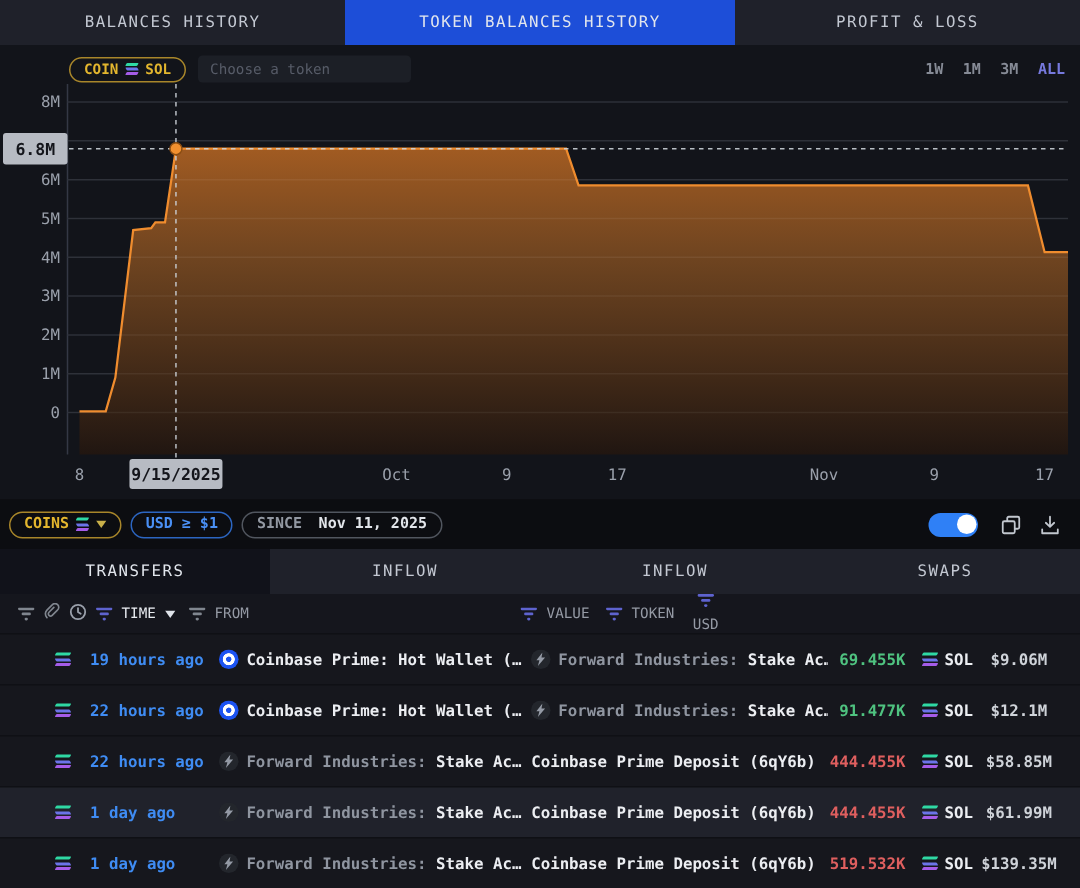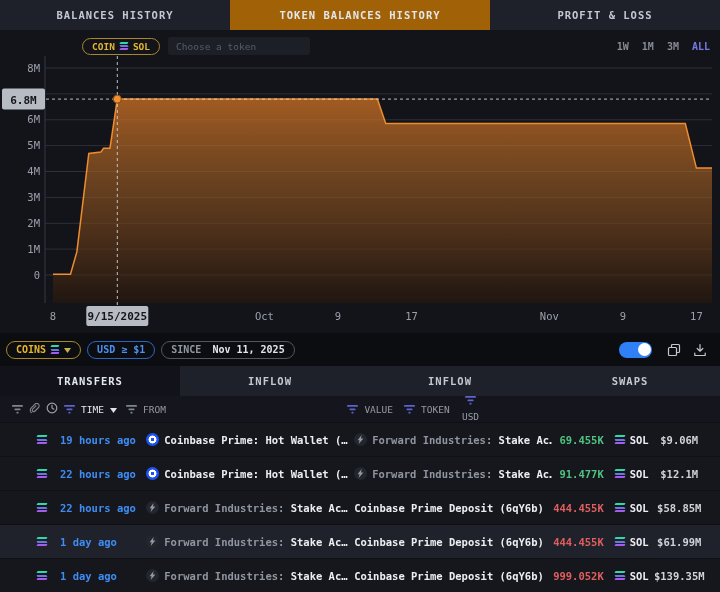--- a/index.html
+++ b/index.html
@@ -3,30 +3,30 @@
 <meta charset="utf-8">
 <style>
   html,body{margin:0;padding:0;background:#0c0d11;}
   *{box-sizing:border-box;}
   .app{width:720px;height:592px;overflow:hidden;position:relative;
        font-family:"DejaVu Sans Mono","Liberation Mono",monospace;background:#0c0d11;}
 
   
   .tabbar{display:flex;height:30px;background:#1f212a;}
   .tabbar .tab{display:flex;align-items:center;justify-content:center;flex:1;
-               font-size:10.5px;letter-spacing:1px;color:#c3c8d2;cursor:pointer;font-weight:700;}
-  .tabbar .tab.active{background:#a16207;color:#e2e6ed;}
+               font-size:10.5px;letter-spacing:1px;color:#c3c8d2;cursor:pointer;font-weight:400;}
+  .tabbar .tab.active{background:#1d4ed8;color:#e2e6ed;}
   .tabbar.top .tab:nth-child(2){flex:1.13;}
   .tabbar.bottom .tab.active{background:#11121a;}
 
   
   .chart-section{background:#12141a;height:303px;}
   .chart-header{height:26px;display:flex;align-items:center;gap:8px;padding:6px 10px 0 46px;}
   .pill{display:inline-flex;align-items:center;gap:5px;border:1px solid #a8862a;border-radius:10px;
-        height:17px;padding:0 9px;font-size:9.5px;font-weight:bold;color:#e3b62e;margin-left:36px;}
+        height:17px;padding:0 9px;font-size:9.5px;font-weight:bold;color:#e3b62e;}
   .token-input{width:142px;height:18px;background:#1c1f26;border:0;border-radius:3px;
         color:#aab0bc;font:9.5px "DejaVu Sans Mono",monospace;padding:0 8px;outline:none;}
   .token-input::placeholder{color:#575c68;}
   .ranges{margin-left:auto;display:flex;gap:13px;font-size:10px;font-weight:bold;}
   .rng{color:#868b96;cursor:pointer;}
   .rng.active{color:#7679dd;}
   .plot{position:relative;height:277px;}
   svg text{font-family:"DejaVu Sans Mono",monospace;}
   .ylab,.xlab{font-size:10.5px;fill:#9aa0ab;}
   .grid{stroke:#23262f;stroke-width:1;}
@@ -345,19 +345,19 @@
  </div>
  <div class="row">
    <div class="rc c1">
      <span class="rowicon"><span class="solbars"><i></i><i></i><i></i></span></span>
      <span class="time">1 day ago</span>
    </div>
    <div class="rc c2"><span class="fwicon"><svg width="7" height="9" viewBox="0 0 7 9">
               <path d="M4.6 0 0.6 5.2h2L1.6 9l4.8-5.6H4z" fill="#949aa5"></path>
             </svg></span><span class="entwrap"><span class="ent dim">Forward Industries:</span><span class="ent"> Stake Ac…</span></span></div>
    <div class="rc c3"><span class="entwrap"><span class="ent">Coinbase Prime Deposit (6qY6b)</span></span></div>
-   <div class="rc c4"><span class="val out">999.052K</span></div>
+   <div class="rc c4"><span class="val out">519.532K</span></div>
    <div class="rc c5"><span class="solbars"><i></i><i></i><i></i></span><span class="sol">SOL</span></div>
    <div class="rc c6"><span class="usd">$139.35M</span></div>
  </div>
     </div>
 
 </div>
 
 </body></html>

